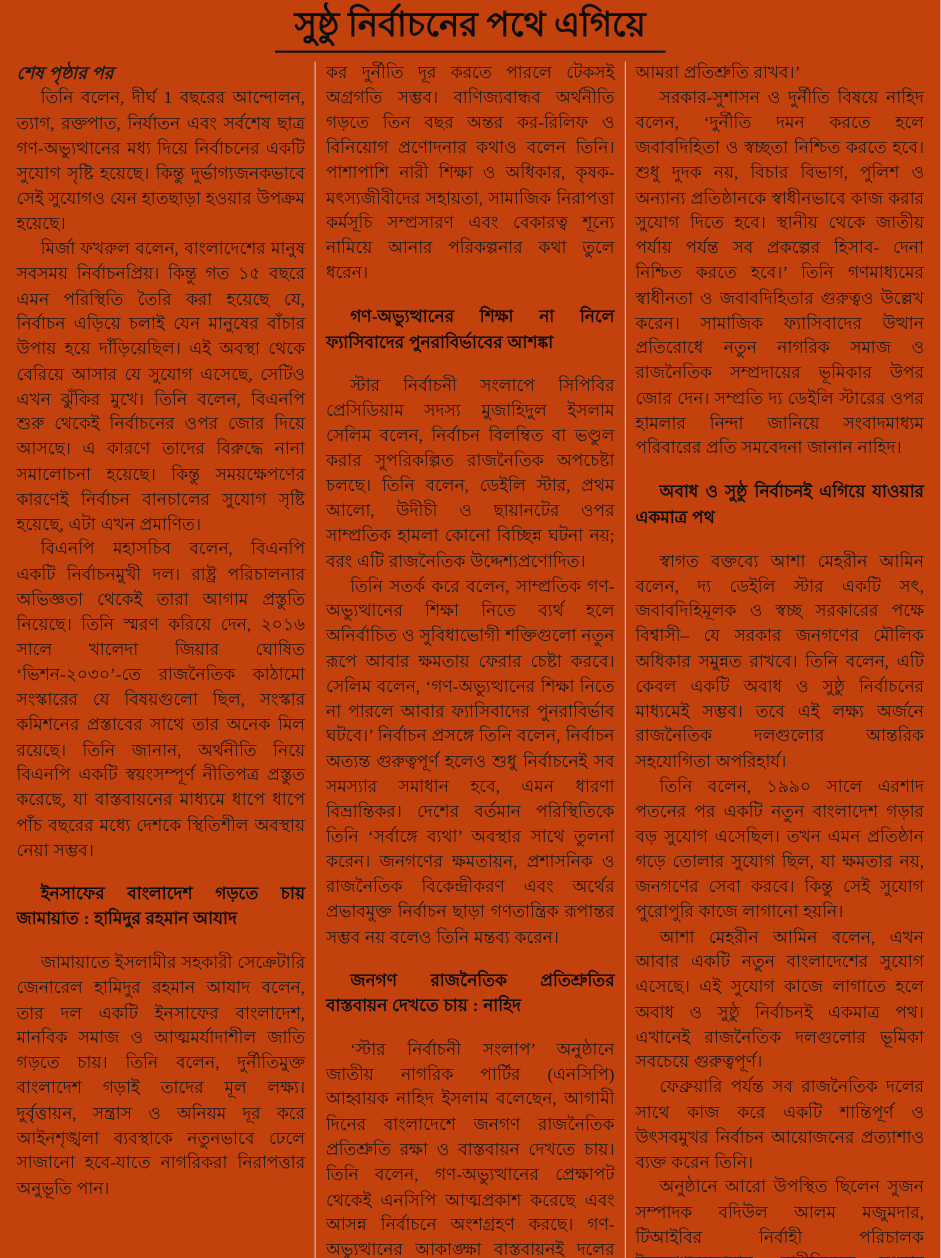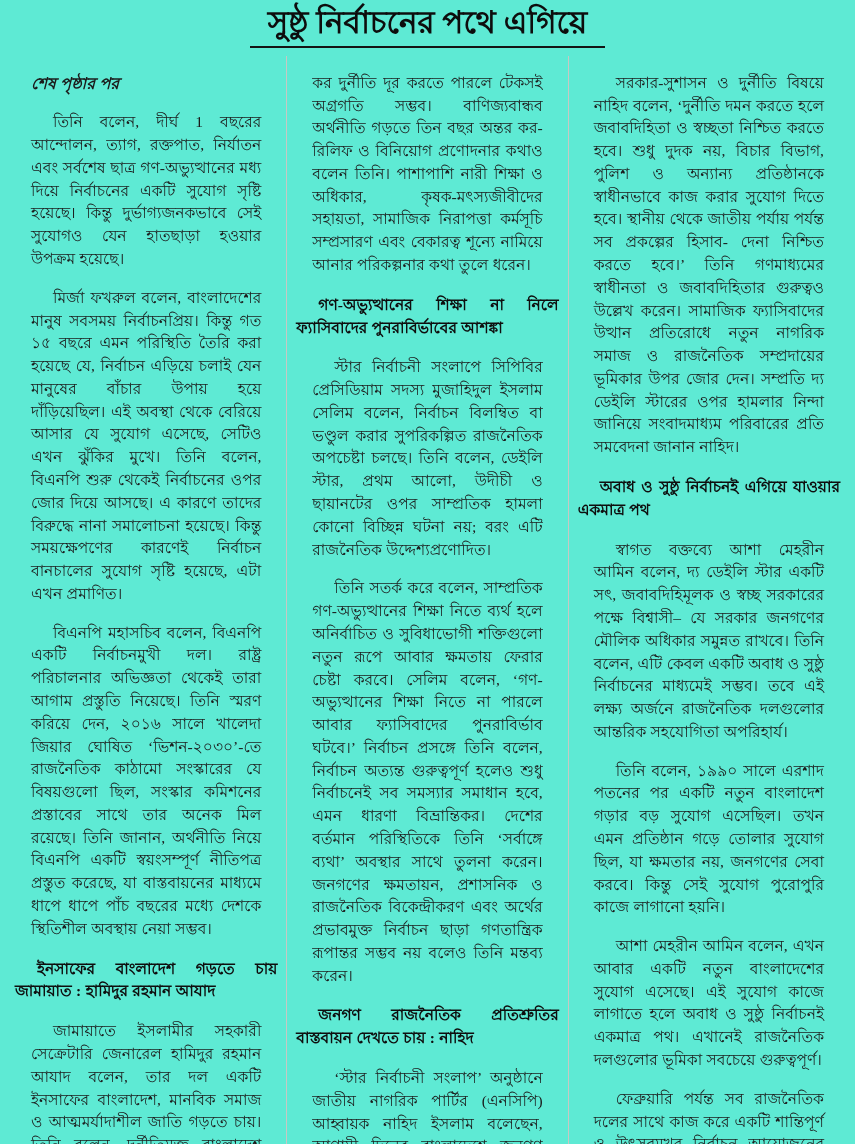--- a/index.html
+++ b/index.html
@@ -5,21 +5,21 @@
   html, body {
     margin: 0;
     padding: 0;
     background: #fbfbf9;
   }
   .page {
     position: relative;
     width: 855px;
     height: 1144px;
     margin: 0 auto;
-    background: #5eead4;
+    background: #c2410c;
     overflow: hidden;
     font-family: "Liberation Serif", "DejaVu Sans", serif;
     color: #1b1b1b;
     box-sizing: border-box;
     padding: 4px 6px 0 6px;
   }
   .headline-wrap {
     text-align: center;
     margin: 0 0 8px 0;
   }
@@ -39,21 +39,21 @@
   }
   .col {
     flex: 1 1 0;
     padding: 0 9px;
     box-sizing: border-box;
   }
   .col + .col {
     border-left: 1px solid #c8c8c2;
   }
   .col p {
-    margin: 16px;
+    margin: 0;
     font-size: 15.5px;
     line-height: 1.47;
     text-align: justify;
     color: #1b1b1b;
     word-spacing: 0.5px;
   }
   .col p.para { text-indent: 22px; }
   .col p.cont { text-indent: 0; }
   .col p.lead {
     font-weight: bold;
@@ -88,20 +88,21 @@
       <div class="col">
         <p class="cont">কর দুর্নীতি দূর করতে পারলে টেকসই অগ্রগতি সম্ভব। বাণিজ্যবান্ধব অর্থনীতি গড়তে তিন বছর অন্তর কর-রিলিফ ও বিনিয়োগ প্রণোদনার কথাও বলেন তিনি। পাশাপাশি নারী শিক্ষা ও অধিকার, কৃষক-মৎস্যজীবীদের সহায়তা, সামাজিক নিরাপত্তা কর্মসূচি সম্প্রসারণ এবং বেকারত্ব শূন্যে নামিয়ে আনার পরিকল্পনার কথা তুলে ধরেন।</p>
         <p class="subhead">গণ-অভ্যুত্থানের শিক্ষা না নিলে ফ্যাসিবাদের পুনরাবির্ভাবের আশঙ্কা</p>
         <p class="para">স্টার নির্বাচনী সংলাপে সিপিবির প্রেসিডিয়াম সদস্য মুজাহিদুল ইসলাম সেলিম বলেন, নির্বাচন বিলম্বিত বা ভণ্ডুল করার সুপরিকল্পিত রাজনৈতিক অপচেষ্টা চলছে। তিনি বলেন, ডেইলি স্টার, প্রথম আলো, উদীচী ও ছায়ানটের ওপর সাম্প্রতিক হামলা কোনো বিচ্ছিন্ন ঘটনা নয়; বরং এটি রাজনৈতিক উদ্দেশ্যপ্রণোদিত।</p>
         <p class="para">তিনি সতর্ক করে বলেন, সাম্প্রতিক গণ-অভ্যুত্থানের শিক্ষা নিতে ব্যর্থ হলে অনির্বাচিত ও সুবিধাভোগী শক্তিগুলো নতুন রূপে আবার ক্ষমতায় ফেরার চেষ্টা করবে। সেলিম বলেন, ‘গণ-অভ্যুত্থানের শিক্ষা নিতে না পারলে আবার ফ্যাসিবাদের পুনরাবির্ভাব ঘটবে।’ নির্বাচন প্রসঙ্গে তিনি বলেন, নির্বাচন অত্যন্ত গুরুত্বপূর্ণ হলেও শুধু নির্বাচনেই সব সমস্যার সমাধান হবে, এমন ধারণা বিভ্রান্তিকর। দেশের বর্তমান পরিস্থিতিকে তিনি ‘সর্বাঙ্গে ব্যথা’ অবস্থার সাথে তুলনা করেন। জনগণের ক্ষমতায়ন, প্রশাসনিক ও রাজনৈতিক বিকেন্দ্রীকরণ এবং অর্থের প্রভাবমুক্ত নির্বাচন ছাড়া গণতান্ত্রিক রূপান্তর সম্ভব নয় বলেও তিনি মন্তব্য করেন।</p>
         <p class="subhead">জনগণ রাজনৈতিক প্রতিশ্রুতির বাস্তবায়ন দেখতে চায় : নাহিদ</p>
         <p class="para">‘স্টার নির্বাচনী সংলাপ’ অনুষ্ঠানে জাতীয় নাগরিক পার্টির (এনসিপি) আহ্বায়ক নাহিদ ইসলাম বলেছেন, আগামী দিনের বাংলাদেশে জনগণ রাজনৈতিক প্রতিশ্রুতি রক্ষা ও বাস্তবায়ন দেখতে চায়। তিনি বলেন, গণ-অভ্যুত্থানের প্রেক্ষাপট থেকেই এনসিপি আত্মপ্রকাশ করেছে এবং আসন্ন নির্বাচনে অংশগ্রহণ করছে। গণ-অভ্যুত্থানের আকাঙ্ক্ষা বাস্তবায়নই দলের প্রধান লক্ষ্য।</p>
         <p class="para">নাহিদ গণ-অভ্যুত্থানের মূল লক্ষ্য হিসেবে তিনটি জোর দেন- ১. গণতান্ত্রিক বন্দোবস্ত প্রতিষ্ঠা, ২. বৈষম্যহীন ন্যায্য সমাজ গঠন, যেখানে শিক্ষা, স্বাস্থ্য ও কর্মসংস্থান নিশ্চিত করা হবে এবং ৩. স্বাধীনতা ও সার্বভৌমত্ব অক্ষুণ্ণ রাখা।</p>
       </div>
       <div class="col">
+        <p class="cont">আমরা প্রতিশ্রুতি রাখব।’</p>
         <p class="para">সরকার-সুশাসন ও দুর্নীতি বিষয়ে নাহিদ বলেন, ‘দুর্নীতি দমন করতে হলে জবাবদিহিতা ও স্বচ্ছতা নিশ্চিত করতে হবে। শুধু দুদক নয়, বিচার বিভাগ, পুলিশ ও অন্যান্য প্রতিষ্ঠানকে স্বাধীনভাবে কাজ করার সুযোগ দিতে হবে। স্থানীয় থেকে জাতীয় পর্যায় পর্যন্ত সব প্রকল্পের হিসাব- দেনা নিশ্চিত করতে হবে।’ তিনি গণমাধ্যমের স্বাধীনতা ও জবাবদিহিতার গুরুত্বও উল্লেখ করেন। সামাজিক ফ্যাসিবাদের উত্থান প্রতিরোধে নতুন নাগরিক সমাজ ও রাজনৈতিক সম্প্রদায়ের ভূমিকার উপর জোর দেন। সম্প্রতি দ্য ডেইলি স্টারের ওপর হামলার নিন্দা জানিয়ে সংবাদমাধ্যম পরিবারের প্রতি সমবেদনা জানান নাহিদ।</p>
         <p class="subhead">অবাধ ও সুষ্ঠু নির্বাচনই এগিয়ে যাওয়ার একমাত্র পথ</p>
         <p class="para">স্বাগত বক্তব্যে আশা মেহরীন আমিন বলেন, দ্য ডেইলি স্টার একটি সৎ, জবাবদিহিমূলক ও স্বচ্ছ সরকারের পক্ষে বিশ্বাসী– যে সরকার জনগণের মৌলিক অধিকার সমুন্নত রাখবে। তিনি বলেন, এটি কেবল একটি অবাধ ও সুষ্ঠু নির্বাচনের মাধ্যমেই সম্ভব। তবে এই লক্ষ্য অর্জনে রাজনৈতিক দলগুলোর আন্তরিক সহযোগিতা অপরিহার্য।</p>
         <p class="para">তিনি বলেন, ১৯৯০ সালে এরশাদ পতনের পর একটি নতুন বাংলাদেশ গড়ার বড় সুযোগ এসেছিল। তখন এমন প্রতিষ্ঠান গড়ে তোলার সুযোগ ছিল, যা ক্ষমতার নয়, জনগণের সেবা করবে। কিন্তু সেই সুযোগ পুরোপুরি কাজে লাগানো হয়নি।</p>
         <p class="para">আশা মেহরীন আমিন বলেন, এখন আবার একটি নতুন বাংলাদেশের সুযোগ এসেছে। এই সুযোগ কাজে লাগাতে হলে অবাধ ও সুষ্ঠু নির্বাচনই একমাত্র পথ। এখানেই রাজনৈতিক দলগুলোর ভূমিকা সবচেয়ে গুরুত্বপূর্ণ।</p>
         <p class="para">ফেব্রুয়ারি পর্যন্ত সব রাজনৈতিক দলের সাথে কাজ করে একটি শান্তিপূর্ণ ও উৎসবমুখর নির্বাচন আয়োজনের প্রত্যাশাও ব্যক্ত করেন তিনি।</p>
         <p class="para">অনুষ্ঠানে আরো উপস্থিত ছিলেন সুজন সম্পাদক বদিউল আলম মজুমদার, টিআইবির নির্বাহী পরিচালক ইফতেখারুজ্জামান, নারীবিষয়ক সংস্কার কমিশনের প্রধান শিরীন পারভীন হক, নাগরিক প্ল্যাটফর্ম বাংলাদেশের আহ্বায়ক ও সিপিডি ফেলো ড. দেবপ্রিয় ভট্টাচার্য, অধ্যাপক গীতি আরা নাসরীন, অধ্যাপক নাভিন মুর্শিদ, নাগরিক অধিকারকর্মী মিজানুর রহমানসহ বিভিন্ন শ্রেণী-পেশার প্রতিনিধিরা।</p>
       </div>
     </div>
 </div>

